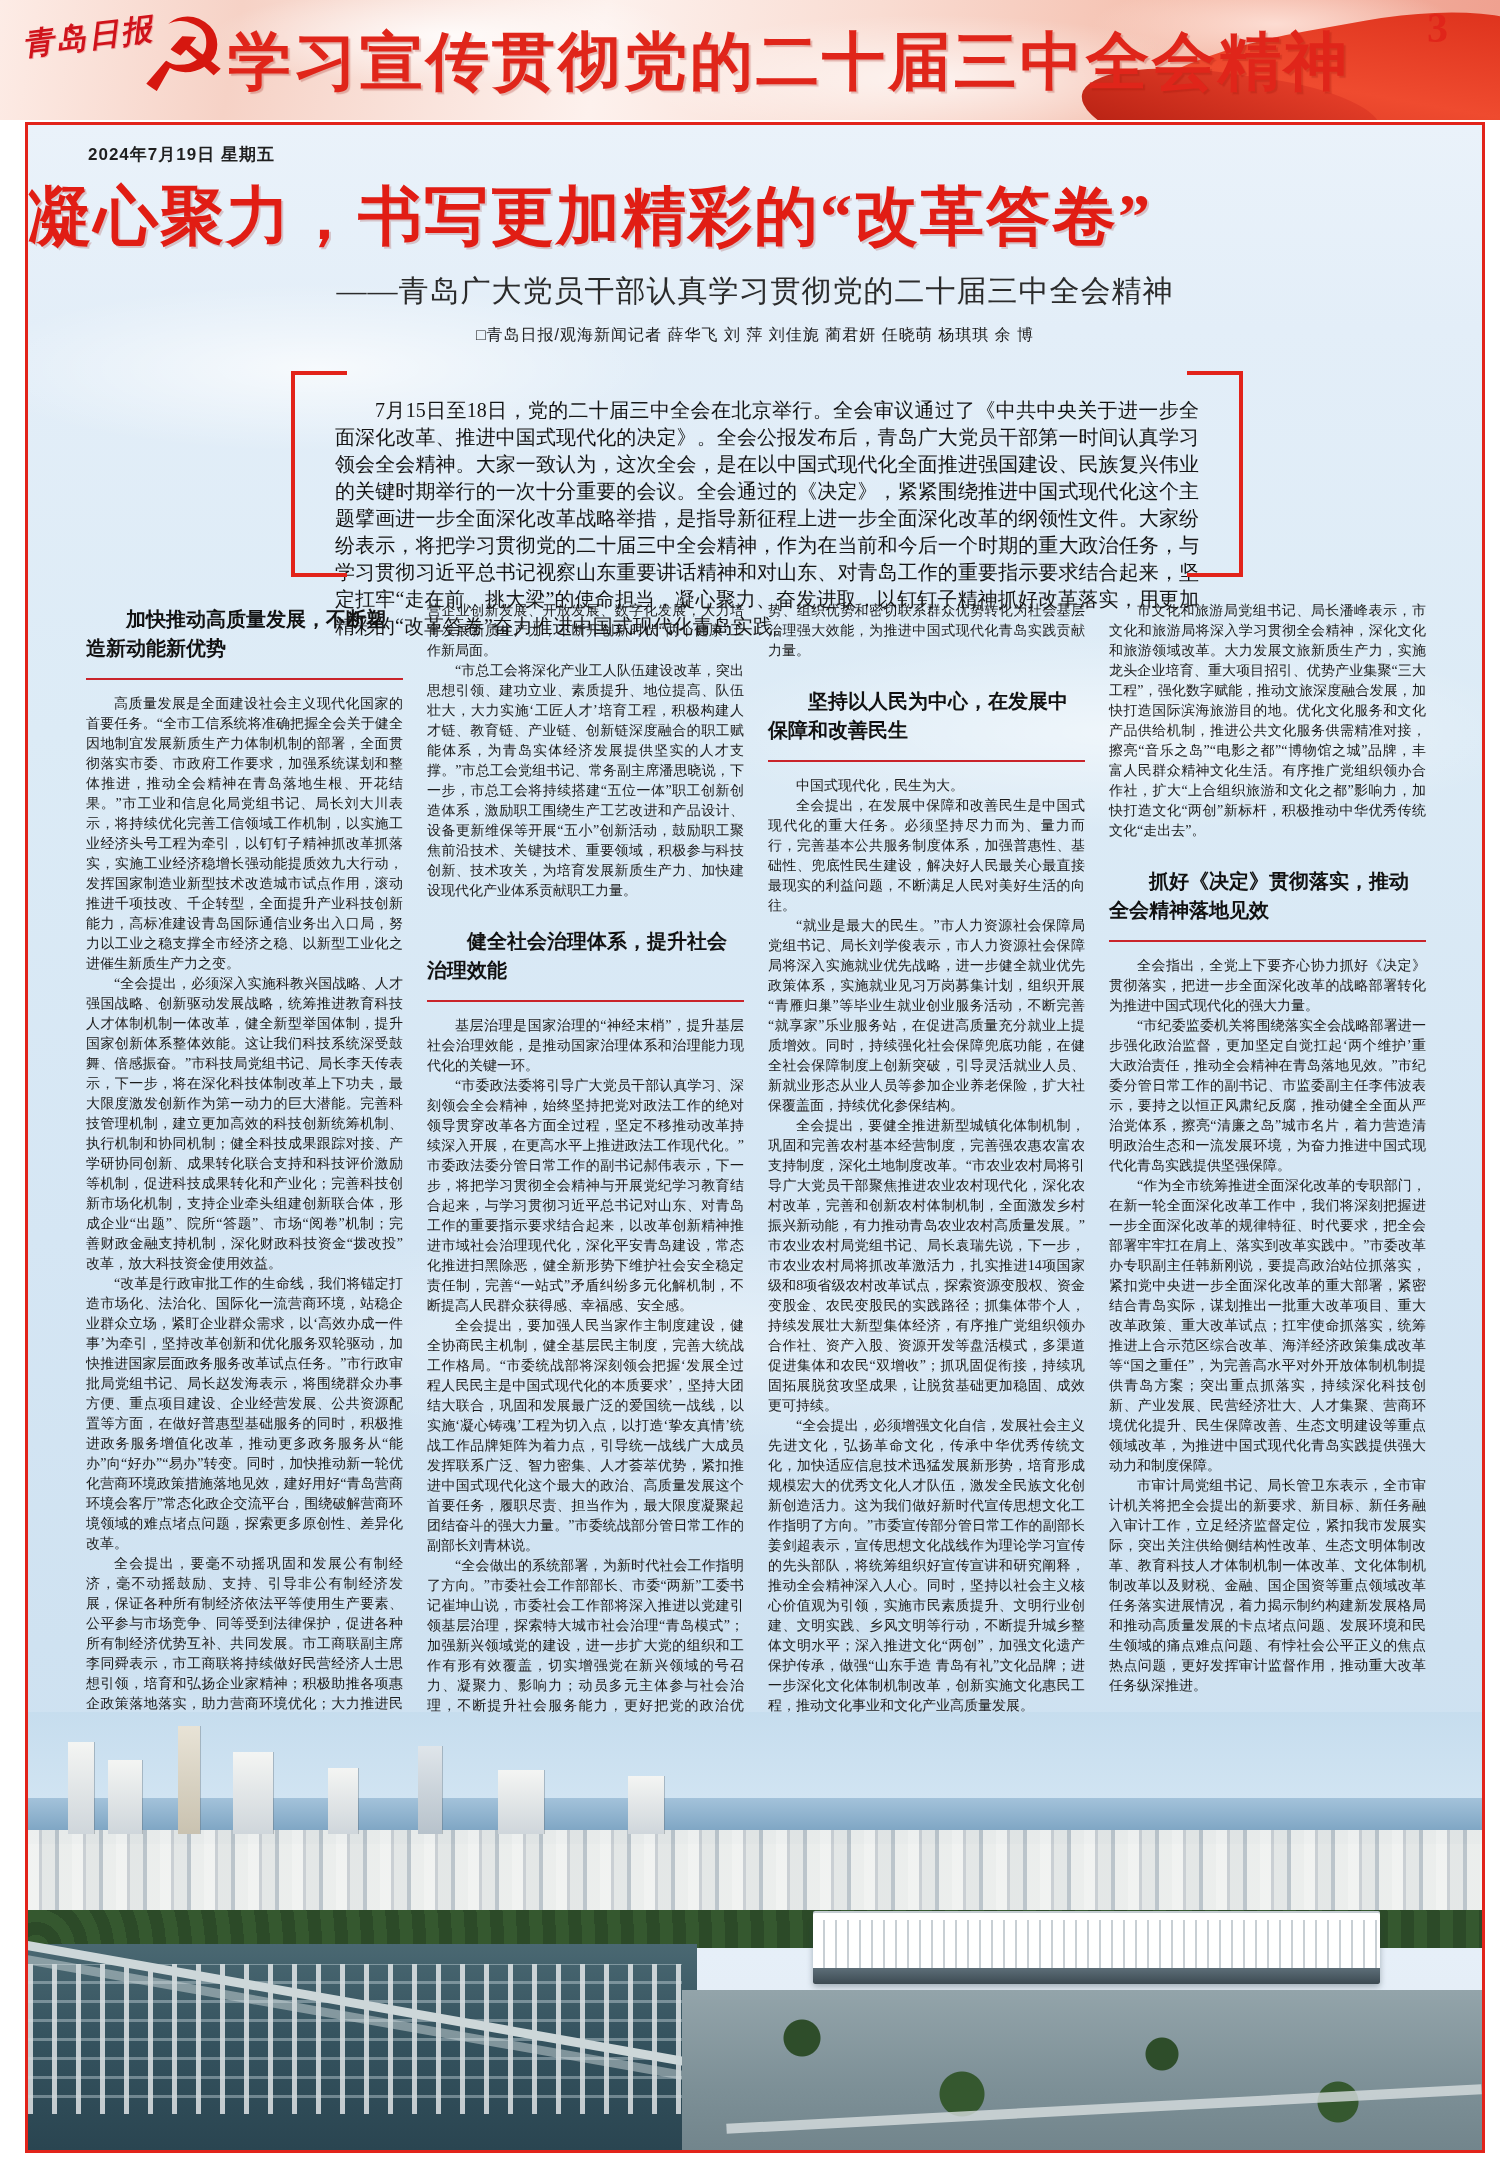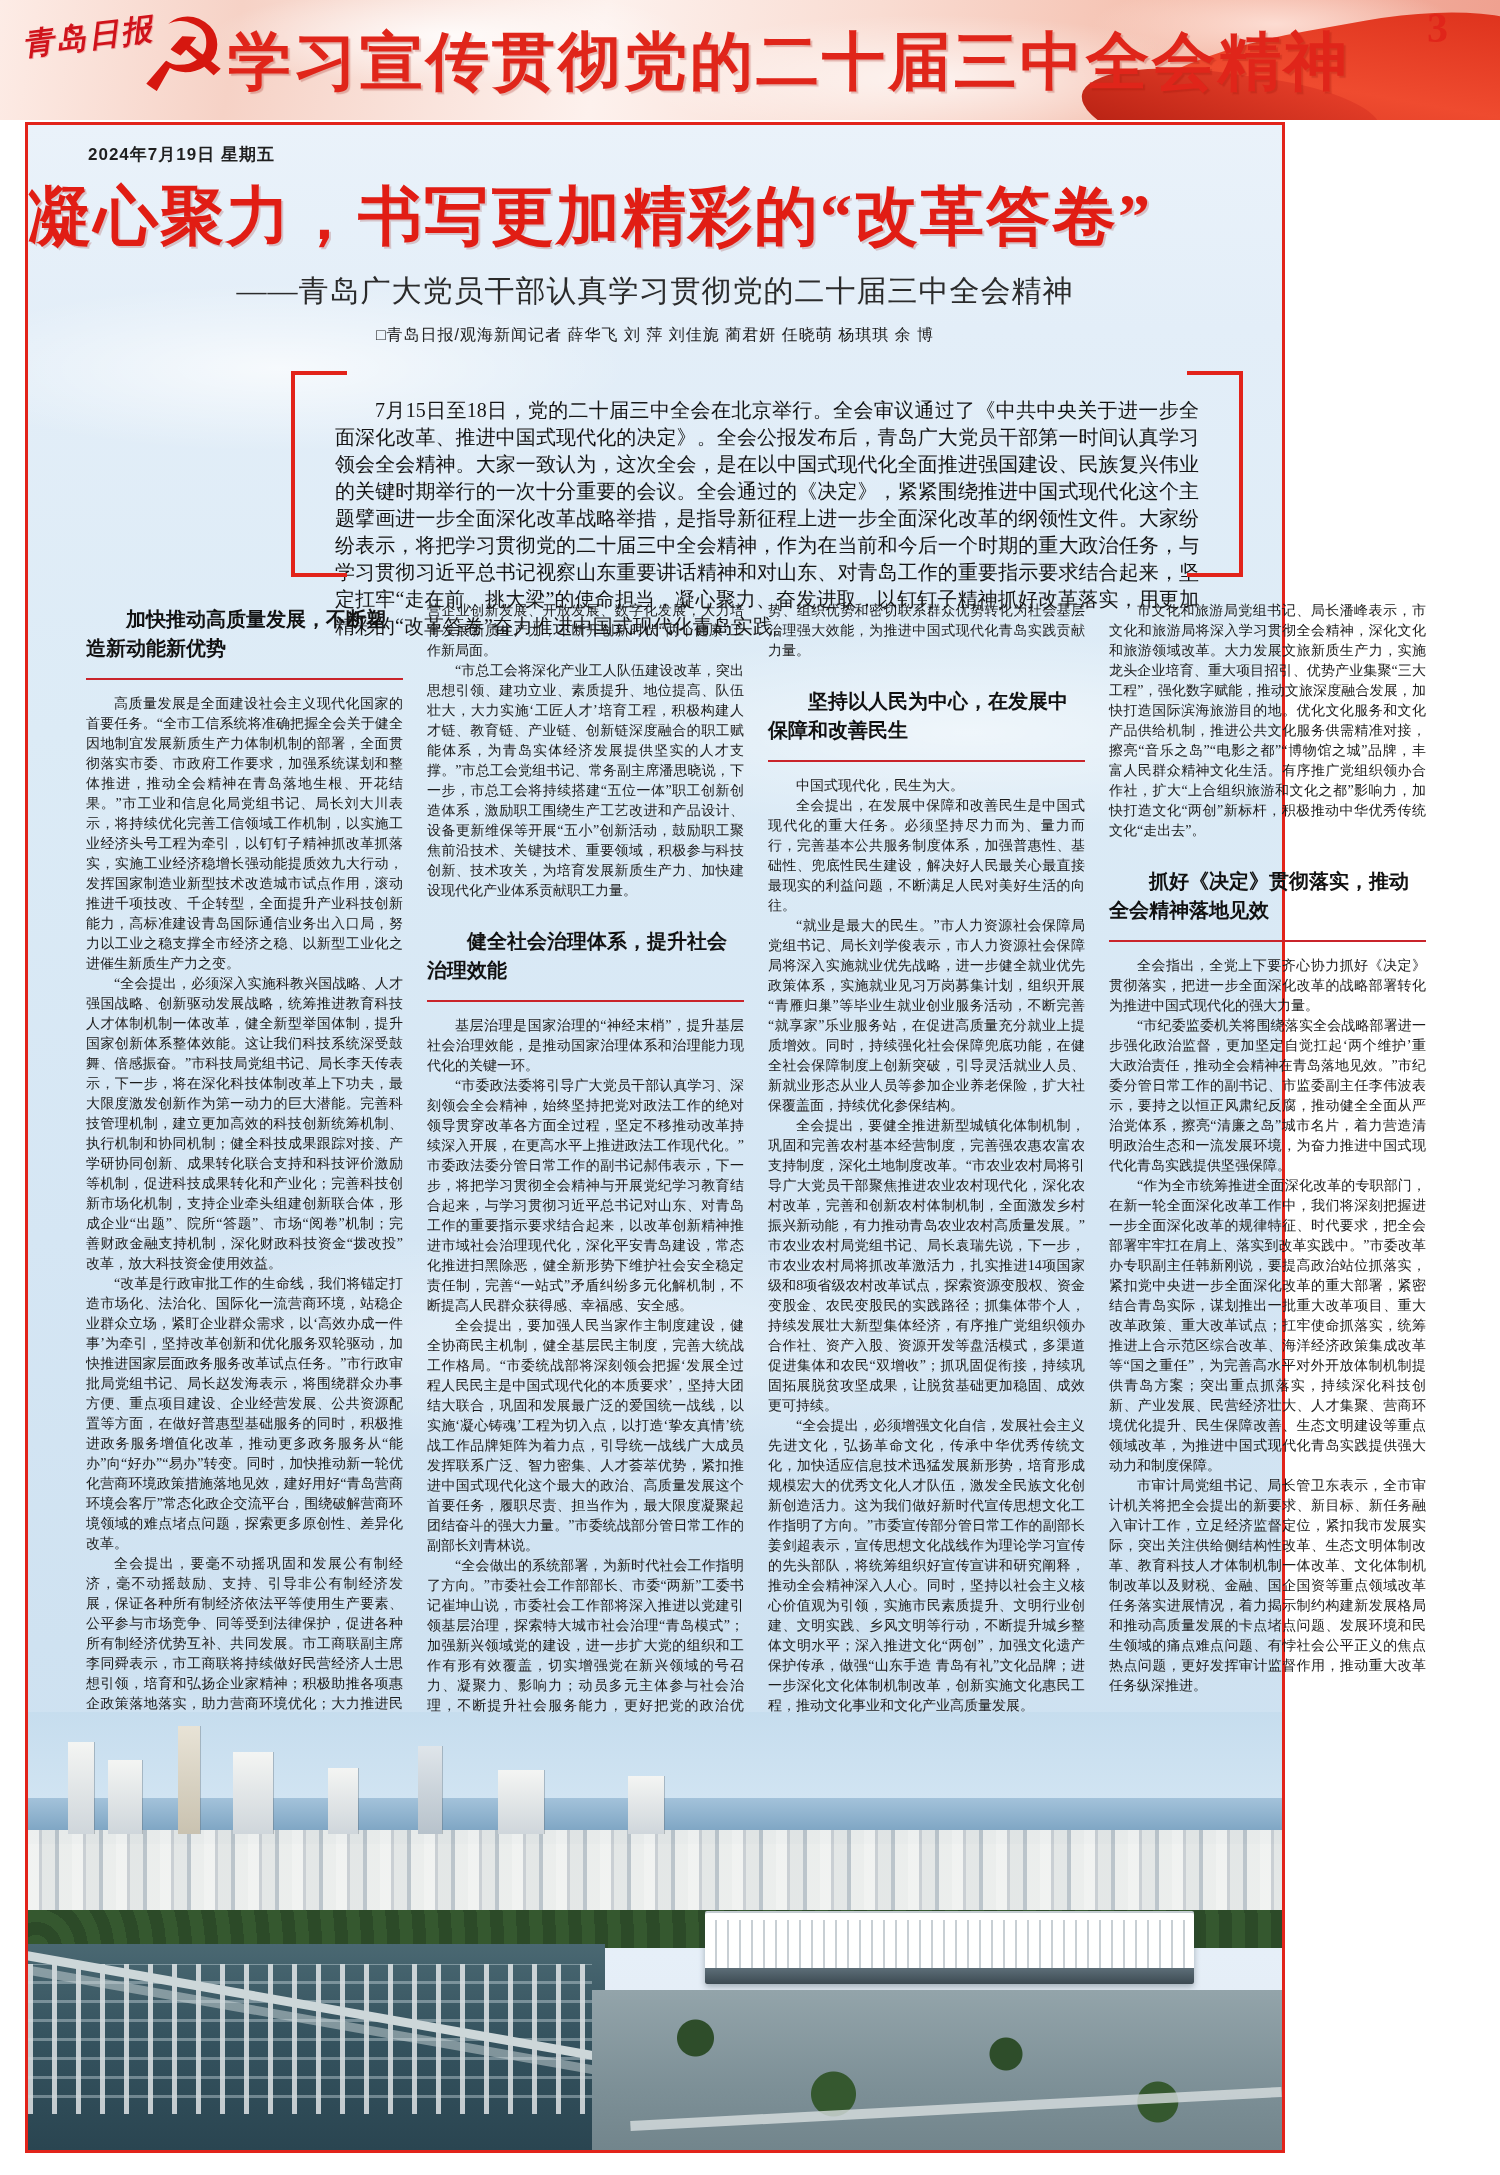--- a/index.html
+++ b/index.html
@@ -21,21 +21,21 @@
     font-family:"Liberation Serif","DejaVu Serif",serif;font-weight:bold;font-size:63px;line-height:92px;
     letter-spacing:3px;white-space:nowrap;text-shadow:2px 2px 1px rgba(150,20,10,.25);}
   .page-number{position:absolute;right:52px;top:4px;z-index:3;color:#e0251a;font-size:42px;font-weight:bold;
     font-family:"Liberation Serif","DejaVu Serif",serif;}
   .ribbon1{position:absolute;right:-60px;bottom:-58px;width:460px;height:150px;z-index:2;
     background:linear-gradient(20deg,#c32415,#ef4b2f 55%,#d92c18);border-radius:55% 45% 10% 60%;
     transform:rotate(-10deg);}
   .ribbon2{position:absolute;right:120px;bottom:-44px;width:300px;height:90px;z-index:2;
     background:linear-gradient(10deg,#b01d10,#e8402a);border-radius:60% 50% 20% 70%;transform:rotate(8deg);}
   
-  .content-box{position:absolute;left:25px;top:122px;width:1260px;height:2031px;box-sizing:border-box;
+  .content-box{position:absolute;left:25px;top:122px;width:1460px;height:2031px;box-sizing:border-box;
     border:3px solid #e2231a;
     background:linear-gradient(#eaf2fa 0%,#e3eef8 10%,#dcebf6 30%,#d5e6f4 55%,#cfe2f1 75%,#c9def0 100%);}
   .content-box::before{content:"";position:absolute;inset:0;pointer-events:none;
     background:radial-gradient(ellipse 500px 120px at 20% 12%,rgba(255,255,255,.7),transparent 70%),
                radial-gradient(ellipse 600px 140px at 75% 30%,rgba(255,255,255,.55),transparent 70%),
                radial-gradient(ellipse 700px 160px at 45% 60%,rgba(255,255,255,.4),transparent 70%);}
   .date-line{position:absolute;left:60px;top:18px;font-size:17px;font-weight:bold;color:#1f1f1f;letter-spacing:1px;}
   .headline{position:absolute;left:0;top:48px;width:100%;text-align:left;color:#e11d14;
     font-family:"Liberation Serif","DejaVu Serif",serif;font-weight:bold;font-size:64px;letter-spacing:2px;
     text-shadow:2px 2px 0 rgba(140,15,8,.2);}

